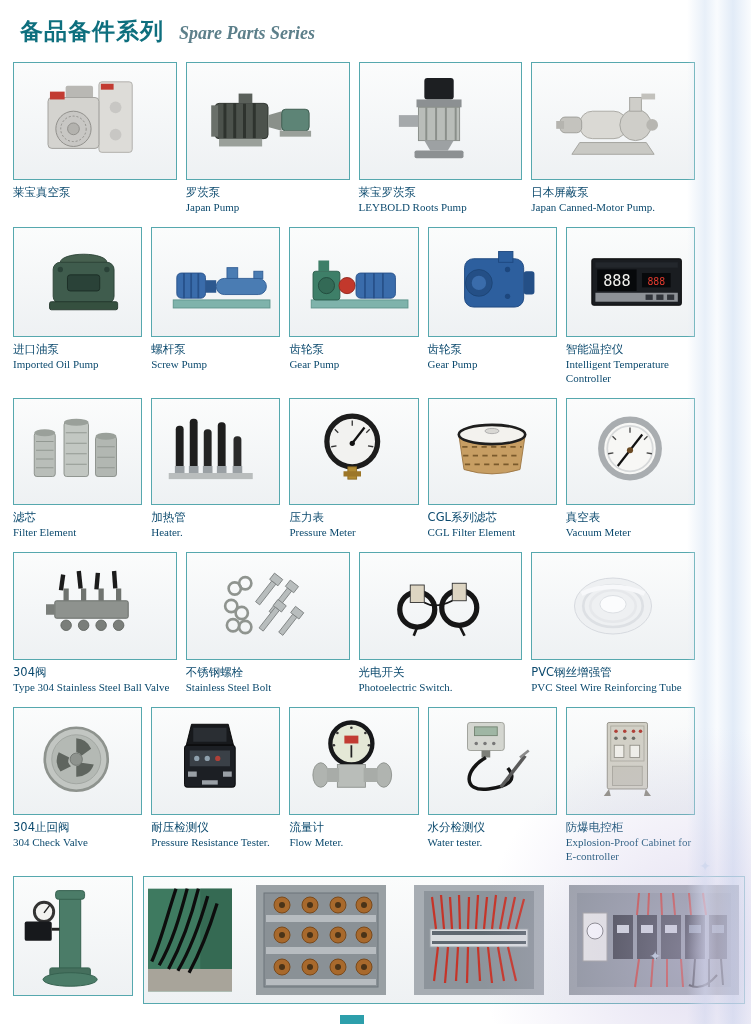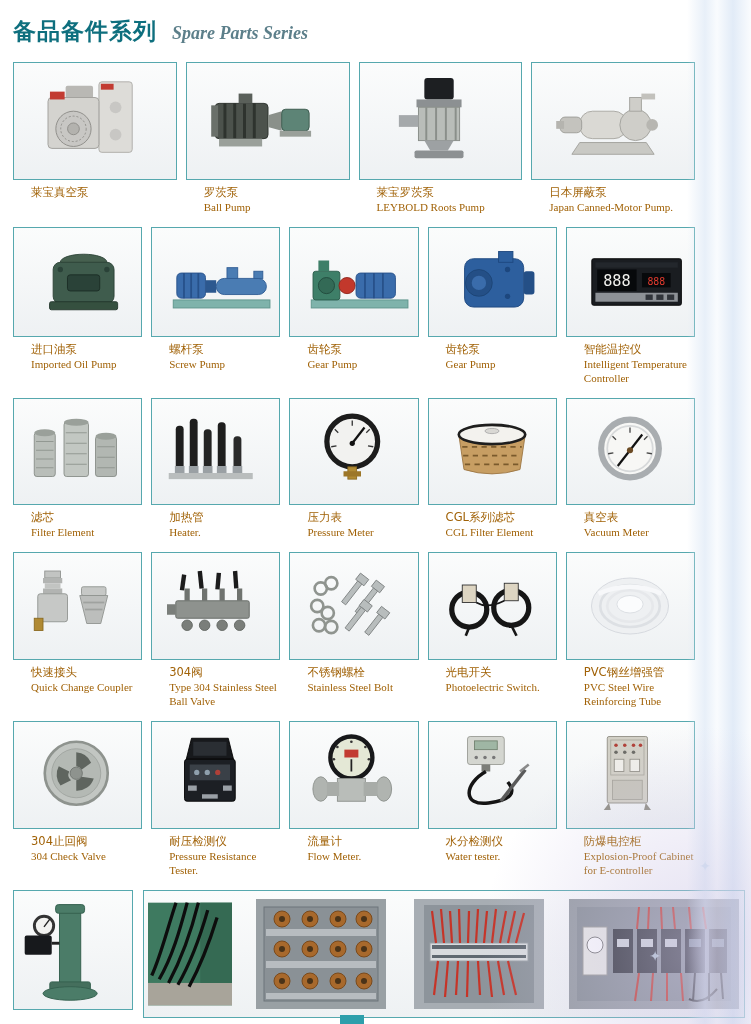--- a/index.html
+++ b/index.html
@@ -15,38 +15,38 @@
       linear-gradient(90deg, rgba(255,255,255,0) 0, rgba(219,231,245,.65) 18px, rgba(240,246,252,.4) 30px, rgba(206,222,242,.6) 46px, rgba(245,249,253,.5) 64px);
     pointer-events:none;
   }
   .bg-glow{
     position:absolute; right:0; bottom:0; width:300px; height:330px;
     background:radial-gradient(ellipse at 82% 78%, rgba(203,196,229,.55), rgba(203,196,229,0) 62%);
     pointer-events:none;
   }
   .sparkle{position:absolute; color:#cfd8ee; font-size:14px; opacity:.8;}
   
-  .hdr{padding:16px 0 0 13px; height:46px;}
+  .hdr{padding:16px 0 0 13px; height:46px;margin-left:7px;}
   .hdr .zh{
     display:inline-block; color:#0e6f7e; font-weight:bold; font-size:23px; letter-spacing:1px;
   }
   .hdr .en{
     display:inline-block; margin-left:10px; color:#5c7f8a; font-size:18px;
     font-family:"Liberation Serif", serif; font-style:italic; font-weight:bold;
   }
   
   .row{display:flex; gap:9px; padding:0 56px 0 13px; align-items:flex-start;}
   .cell{flex:1 1 0; min-width:0;}
   .imgbox{
     border:1px solid #56a8ae; background:linear-gradient(180deg,#fbfcfc,#eef1f3);
     display:flex; align-items:center; justify-content:center; overflow:hidden;
   }
   .r1 .imgbox{height:116px;} .r2 .imgbox{height:108px;padding-left:12px;} .r3 .imgbox{height:105px;}
   .r4 .imgbox{height:106px;} .r5 .imgbox{height:106px;}
-  .caption{margin:5px 1px 13px 18px; color:#a16207;}
+  .caption{margin:5px 1px 13px 0; color:#0c4a6e;}
   .caption .zh{font-size:11.5px; line-height:15px;}
   .caption .en{font-size:11px; line-height:14px; font-family:"Liberation Serif", serif;}
   .caption .en.bold{font-weight:bold; font-size:12px;}
   svg{display:block;}
   
   .row6{display:flex; gap:10px; padding:0 6px 0 13px; align-items:flex-start;}
   .r6cell1{width:120px; flex:0 0 auto;}
   .r6cell1 .imgbox{height:118px;}
   .r6wide{flex:1 1 auto;}
   .r6wide .imgbox{height:118px; justify-content:space-between; padding:4px; gap:6px;}
@@ -101,21 +101,21 @@
           <rect x="2" y="32" width="7" height="32" fill="#6a706a"></rect>
           <path d="M60 42 L74 38 L74 58 L60 54 Z" fill="#8a908a"></path>
           <rect x="74" y="36" width="28" height="22" rx="4" fill="#5d8476" stroke="#3c5a4e"></rect>
           <rect x="10" y="66" width="44" height="8" fill="#9aa09a"></rect>
           <rect x="72" y="58" width="32" height="6" fill="#9aa09a"></rect>
           <rect x="30" y="20" width="14" height="10" fill="#5a605a"></rect>
         </svg>
       </div>
       <figcaption class="caption">
         <div class="zh">罗茨泵</div>
-        <div class="en">Ball Pump</div>
+        <div class="en">Japan Pump</div>
       </figcaption>
     </figure>
     <figure class="cell" style="margin:0">
       <div class="imgbox">
         <svg viewBox="0 0 120 96" width="118" height="94">
           <rect x="44" y="4" width="30" height="22" rx="3" fill="#1d1f22"></rect>
           <rect x="36" y="26" width="46" height="8" fill="#8c9092"></rect>
           <rect x="38" y="34" width="42" height="34" fill="#b9bdb9" stroke="#8a8f8a"></rect>
           <line x1="46" y1="34" x2="46" y2="68" stroke="#8a8f8a" stroke-width="2"></line>
           <line x1="56" y1="34" x2="56" y2="68" stroke="#8a8f8a" stroke-width="2"></line>
@@ -354,40 +354,20 @@
         </svg>
       </div>
       <figcaption class="caption">
         <div class="zh">真空表</div>
         <div class="en">Vacuum Meter</div>
       </figcaption>
     </figure>
   </div>
 
   <div class="row r4">
-    <figure class="cell" style="margin:0">
-      <div class="imgbox">
-        <svg viewBox="0 0 120 96" width="118" height="84">
-          <rect x="22" y="8" width="18" height="8" fill="#c2c4c2" stroke="#8f928f"></rect>
-          <rect x="20" y="16" width="22" height="6" fill="#b2b4b2"></rect>
-          <rect x="22" y="22" width="18" height="6" fill="#c2c4c2"></rect>
-          <rect x="20" y="28" width="22" height="6" fill="#b2b4b2"></rect>
-          <rect x="14" y="34" width="34" height="32" rx="3" fill="#c6c8c6" stroke="#8f928f"></rect>
-          <rect x="10" y="62" width="10" height="14" fill="#b08a33" stroke="#8a691f"></rect>
-          <rect x="64" y="26" width="28" height="10" rx="2" fill="#c6c8c6" stroke="#8f928f"></rect>
-          <path d="M62 36 L94 36 L86 68 L70 68 Z" fill="#bcbebc" stroke="#8f928f"></path>
-          <line x1="66" y1="44" x2="90" y2="44" stroke="#9fa29f" stroke-width="2"></line>
-          <line x1="68" y1="52" x2="88" y2="52" stroke="#9fa29f" stroke-width="2"></line>
-        </svg>
-      </div>
-      <figcaption class="caption">
-        <div class="zh">快速接头</div>
-        <div class="en">Quick Change Coupler</div>
-      </figcaption>
-    </figure>
     <figure class="cell" style="margin:0">
       <div class="imgbox">
         <svg viewBox="0 0 120 96" width="118" height="84">
           <rect x="14" y="42" width="84" height="20" rx="2" fill="#8e928e" stroke="#5f635f"></rect>
           <g fill="#6f736f">
             <rect x="24" y="28" width="6" height="14"></rect>
               <rect x="44" y="28" width="6" height="14"></rect>
               <rect x="64" y="28" width="6" height="14"></rect>
               <rect x="84" y="28" width="6" height="14"></rect>
           </g>

